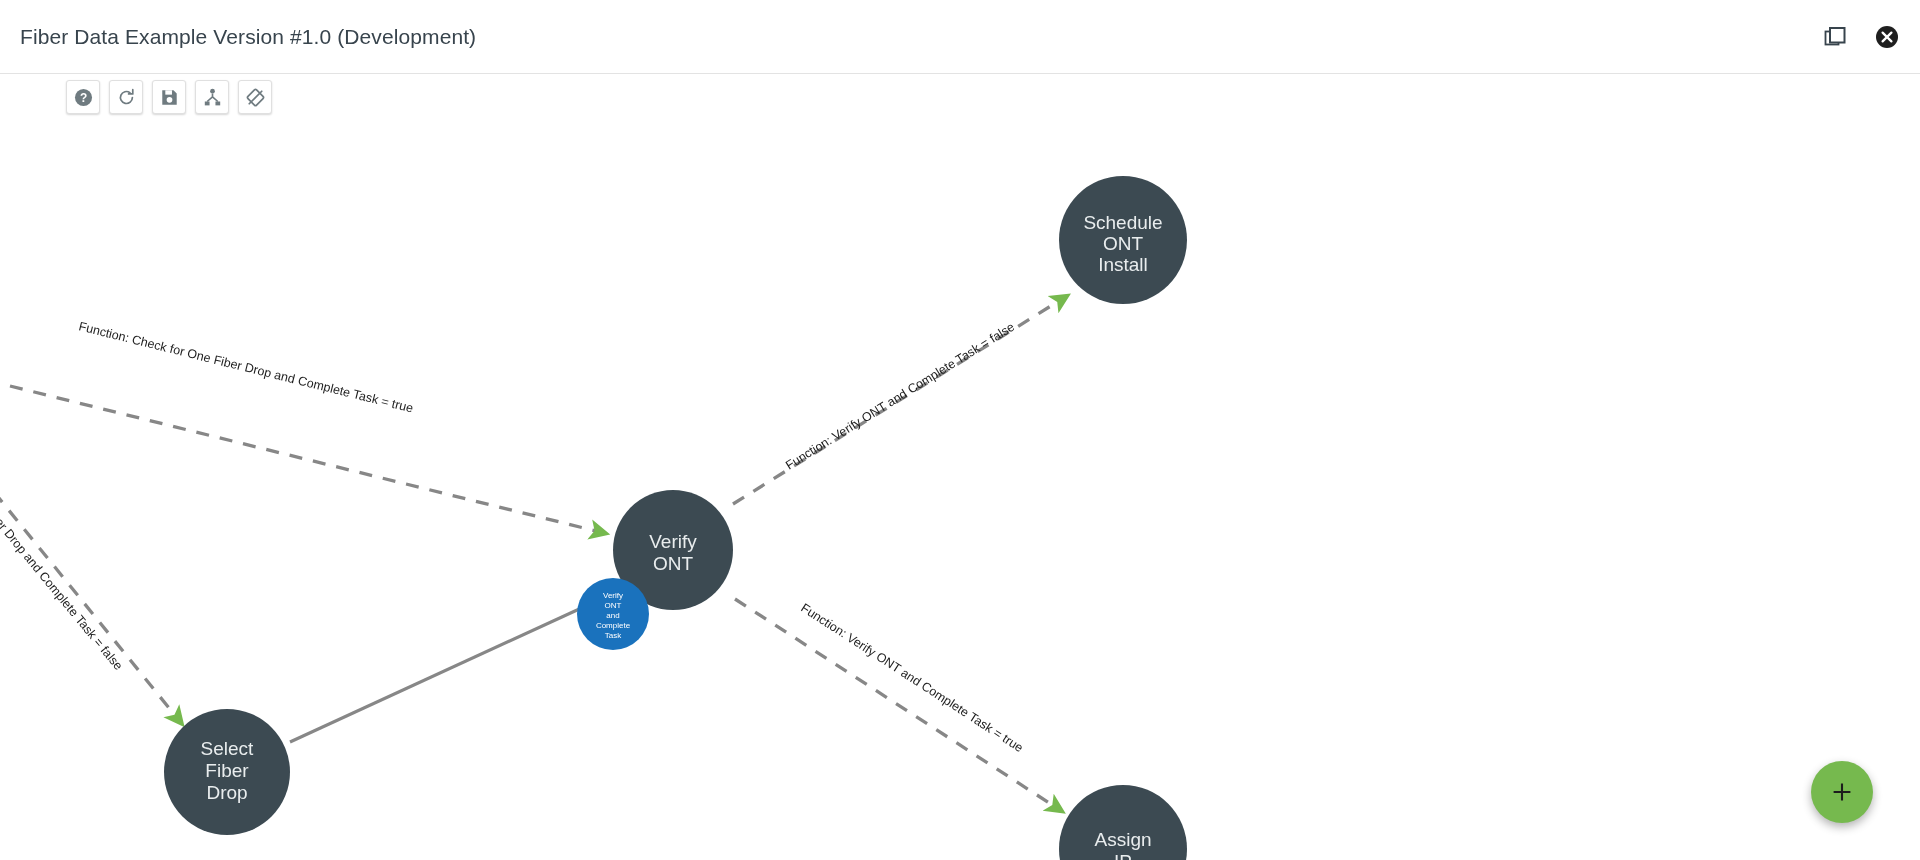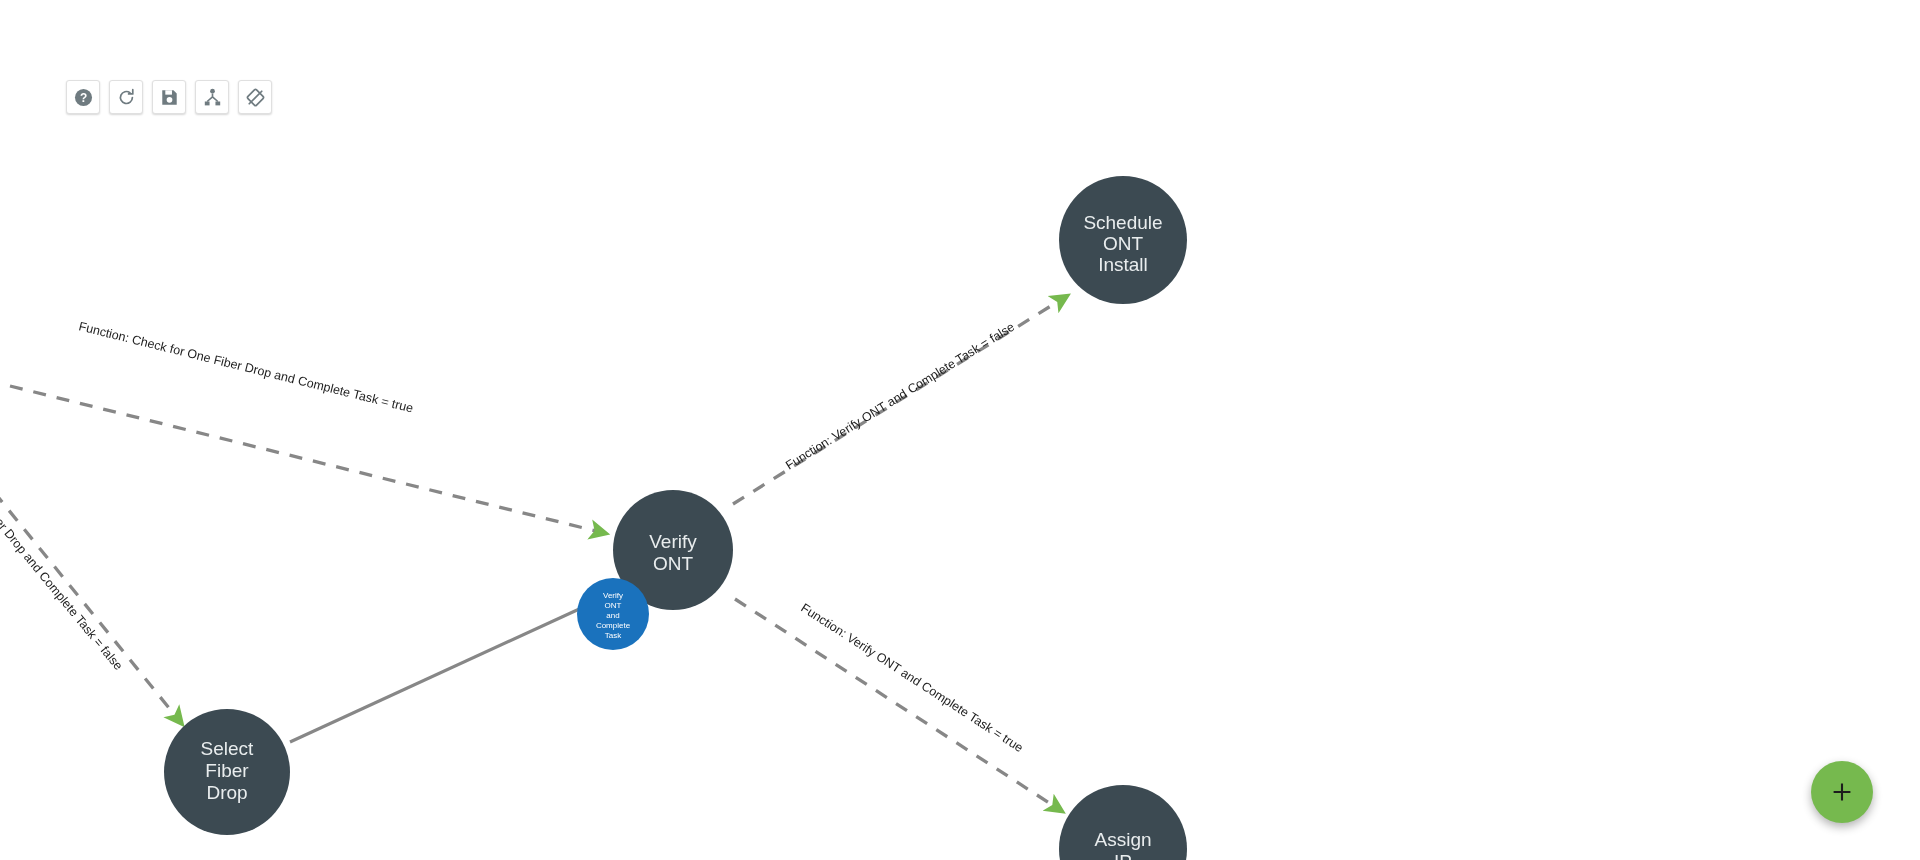--- a/index.html
+++ b/index.html
@@ -97,20 +97,38 @@
     display: flex; align-items: center; justify-content: center;
     cursor: pointer;
     z-index: 10;
   }
 </style>
 </head>
 <body>
 
 <div id="app">
 
+  <div id="header">
+    <div id="page-title">Fiber Data Example Version #1.0 (Development)</div>
+
+    <div id="header-actions">
+      <div class="hdr-icon" title="Duplicate">
+        <svg width="24" height="24" viewBox="0 0 24 24">
+          <rect x="2.5" y="6.5" width="13" height="13" fill="none" stroke="#38444d" stroke-width="1.8"></rect>
+          <rect x="7" y="3" width="14.5" height="14.5" fill="#ffffff" stroke="#38444d" stroke-width="2"></rect>
+        </svg>
+      </div>
+      <div class="hdr-icon" title="Close">
+        <svg width="24" height="24" viewBox="0 0 24 24">
+          <circle cx="12" cy="12" r="11" fill="#1f1f1f"></circle>
+          <path d="M7.6 7.6 L16.4 16.4 M16.4 7.6 L7.6 16.4" stroke="#ffffff" stroke-width="2.3" stroke-linecap="round"></path>
+        </svg>
+      </div>
+    </div>
+  </div>
 
   <div id="toolbar">
 
     <div class="tool-btn" title="Help">
       <svg width="19" height="19" viewBox="0 0 20 20">
         <circle cx="10" cy="10" r="9" fill="#6f7b80"></circle>
         <text x="10" y="14.6" text-anchor="middle" font-family="Liberation Sans, sans-serif" font-size="12.5" font-weight="bold" fill="#ffffff">?</text>
       </svg>
     </div>
 

